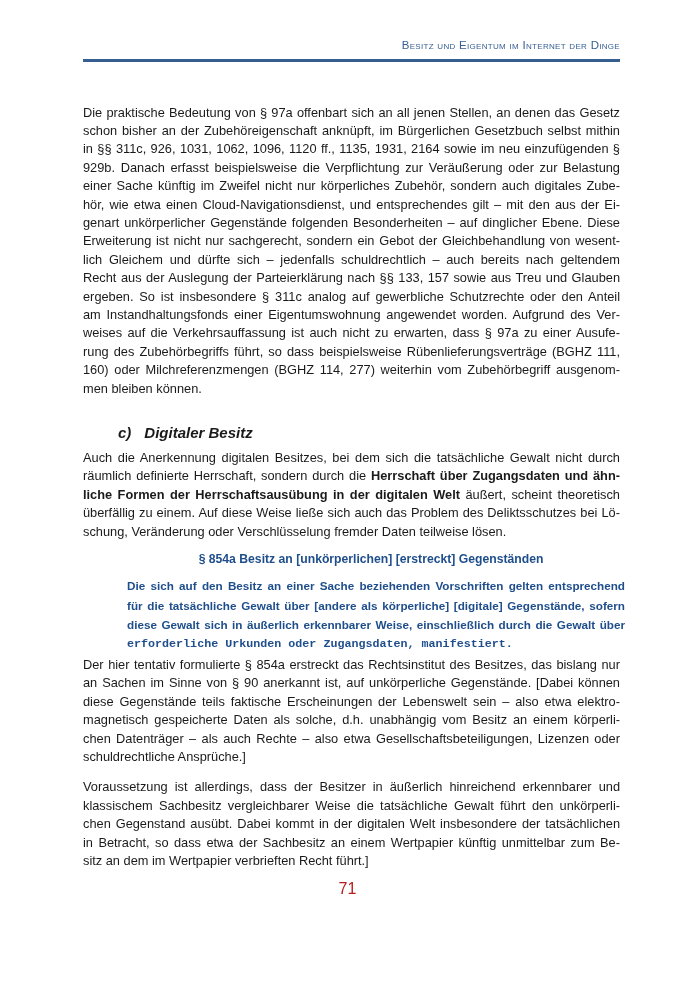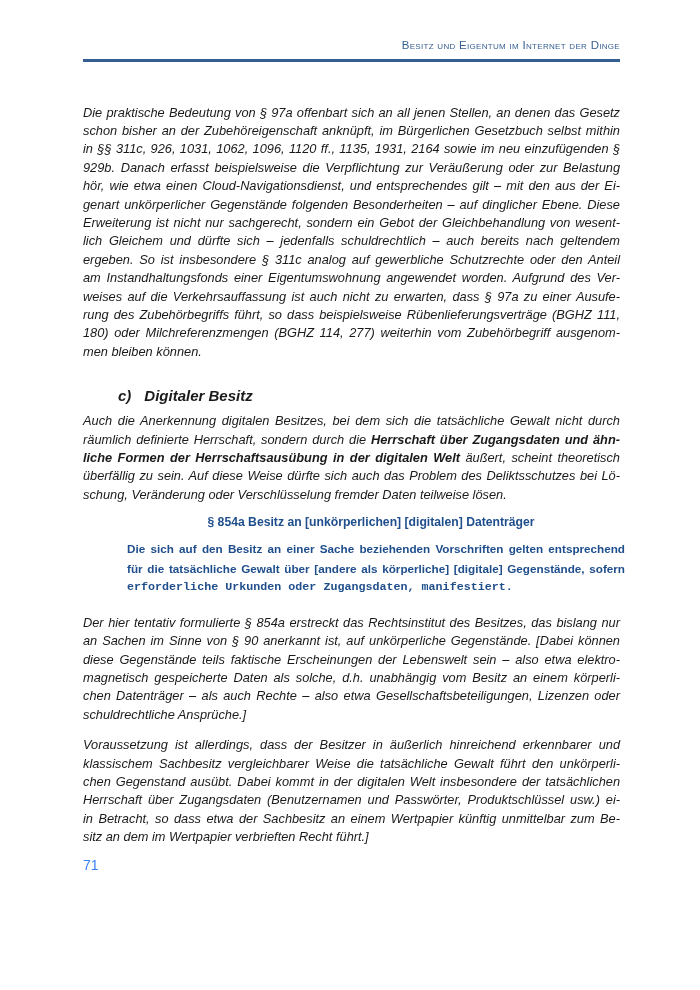--- a/index.html
+++ b/index.html
@@ -27,26 +27,26 @@
     line-height: 16px;
   }
   .header-rule {
     height: 2.5px;
     background: #365f91;
     margin-top: 6px;
   }
 
   
   .para { font-size: 12.8px; line-height: 18.4px; }
-  .para .tline { text-align: justify; text-align-last: justify; font-style: italic; }
+  .para .tline { text-align: justify; text-align-last: justify; }
   .para .tline:last-child { text-align-last: left; }
 
   .p1 { margin-top: 42px; }
   .p2 { margin-top: 7px; }
-  .p3 { margin-top: 16px; }
+  .p3 { margin-top: 2px; }
   .p4 { margin-top: 12px; }
 
   
   .section-heading {
     margin-top: 26px;
     padding-left: 35px;
     font-size: 15px;
     font-weight: bold;
     font-style: italic;
     line-height: 18px;
@@ -72,87 +72,89 @@
     font-weight: bold;
     color: #1f4e8c;
     line-height: 19.5px;
   }
   .draft-para .tline { text-align: justify; text-align-last: justify; }
   .draft-para .tline:last-child { text-align-last: left; font-family: Liberation Mono, monospace; }
 
   
   .page-number {
     margin-top: 10px;
-    text-align: left;
+    text-align: center;
     padding-right: 8px;
-    font-size: 14px;
-    color: #3b82f6;
+    font-size: 16px;
+    color: #b91c1c;
     line-height: 16px;
   }
 </style>
 </head>
 <body>
 
 <div class="page">
   <div class="content">
 
     <div class="header-title">Besitz und Eigentum im Internet der Dinge</div>
     <div class="header-rule"></div>
 
     <div class="para p1">
         <div class="tline">Die praktische Bedeutung von § 97a offenbart sich an all jenen Stellen, an denen das Gesetz</div>
         <div class="tline">schon bisher an der Zubehöreigenschaft anknüpft, im Bürgerlichen Gesetzbuch selbst mithin</div>
         <div class="tline">in §§ 311c, 926, 1031, 1062, 1096, 1120 ff., 1135, 1931, 2164 sowie im neu einzufügenden §</div>
         <div class="tline">929b. Danach erfasst beispielsweise die Verpflichtung zur Veräußerung oder zur Belastung</div>
+        <div class="tline">einer Sache künftig im Zweifel nicht nur körperliches Zubehör, sondern auch digitales Zube-</div>
         <div class="tline">hör, wie etwa einen Cloud-Navigationsdienst, und entsprechendes gilt – mit den aus der Ei-</div>
         <div class="tline">genart unkörperlicher Gegenstände folgenden Besonderheiten – auf dinglicher Ebene. Diese</div>
         <div class="tline">Erweiterung ist nicht nur sachgerecht, sondern ein Gebot der Gleichbehandlung von wesent-</div>
         <div class="tline">lich Gleichem und dürfte sich – jedenfalls schuldrechtlich – auch bereits nach geltendem</div>
+        <div class="tline">Recht aus der Auslegung der Parteierklärung nach §§ 133, 157 sowie aus Treu und Glauben</div>
         <div class="tline">ergeben. So ist insbesondere § 311c analog auf gewerbliche Schutzrechte oder den Anteil</div>
         <div class="tline">am Instandhaltungsfonds einer Eigentumswohnung angewendet worden. Aufgrund des Ver-</div>
         <div class="tline">weises auf die Verkehrsauffassung ist auch nicht zu erwarten, dass § 97a zu einer Ausufe-</div>
         <div class="tline">rung des Zubehörbegriffs führt, so dass beispielsweise Rübenlieferungsverträge (BGHZ 111,</div>
-        <div class="tline">180) oder Milchreferenzmengen (BGHZ 114, 277) weiterhin vom Zubehörbegriff ausgenom-</div>
+        <div class="tline">160) oder Milchreferenzmengen (BGHZ 114, 277) weiterhin vom Zubehörbegriff ausgenom-</div>
         <div class="tline">men bleiben können.</div>
       </div>
 
     <div class="section-heading">
       <span class="sh-label">c)</span><span>Digitaler Besitz</span>
     </div>
 
     <div class="para p2">
         <div class="tline">Auch die Anerkennung digitalen Besitzes, bei dem sich die tatsächliche Gewalt nicht durch</div>
         <div class="tline">räumlich definierte Herrschaft, sondern durch die <strong>Herrschaft über Zugangsdaten und ähn-</strong></div>
         <div class="tline"><strong>liche Formen der Herrschaftsausübung in der digitalen Welt</strong> äußert, scheint theoretisch</div>
-        <div class="tline">überfällig zu sein. Auf diese Weise dürfte sich auch das Problem des Deliktsschutzes bei Lö-</div>
+        <div class="tline">überfällig zu einem. Auf diese Weise ließe sich auch das Problem des Deliktsschutzes bei Lö-</div>
         <div class="tline">schung, Veränderung oder Verschlüsselung fremder Daten teilweise lösen.</div>
       </div>
 
-    <div class="draft-heading">§ 854a Besitz an [unkörperlichen] [digitalen] Datenträger</div>
+    <div class="draft-heading">§ 854a Besitz an [unkörperlichen] [erstreckt] Gegenständen</div>
 
     <div class="draft-para">
         <div class="tline">Die sich auf den Besitz an einer Sache beziehenden Vorschriften gelten entsprechend</div>
         <div class="tline">für die tatsächliche Gewalt über [andere als körperliche] [digitale] Gegenstände, sofern</div>
+        <div class="tline">diese Gewalt sich in äußerlich erkennbarer Weise, einschließlich durch die Gewalt über</div>
         <div class="tline">erforderliche Urkunden oder Zugangsdaten, manifestiert.</div>
       </div>
 
     <div class="para p3">
         <div class="tline">Der hier tentativ formulierte § 854a erstreckt das Rechtsinstitut des Besitzes, das bislang nur</div>
         <div class="tline">an Sachen im Sinne von § 90 anerkannt ist, auf unkörperliche Gegenstände. [Dabei können</div>
         <div class="tline">diese Gegenstände teils faktische Erscheinungen der Lebenswelt sein – also etwa elektro-</div>
         <div class="tline">magnetisch gespeicherte Daten als solche, d.h. unabhängig vom Besitz an einem körperli-</div>
         <div class="tline">chen Datenträger – als auch Rechte – also etwa Gesellschaftsbeteiligungen, Lizenzen oder</div>
         <div class="tline">schuldrechtliche Ansprüche.]</div>
       </div>
 
     <div class="para p4">
         <div class="tline">Voraussetzung ist allerdings, dass der Besitzer in äußerlich hinreichend erkennbarer und</div>
         <div class="tline">klassischem Sachbesitz vergleichbarer Weise die tatsächliche Gewalt führt den unkörperli-</div>
         <div class="tline">chen Gegenstand ausübt. Dabei kommt in der digitalen Welt insbesondere der tatsächlichen</div>
-        <div class="tline">Herrschaft über Zugangsdaten (Benutzernamen und Passwörter, Produktschlüssel usw.) ei-</div>
         <div class="tline">in Betracht, so dass etwa der Sachbesitz an einem Wertpapier künftig unmittelbar zum Be-</div>
         <div class="tline">sitz an dem im Wertpapier verbrieften Recht führt.]</div>
       </div>
 
     <div class="page-number">71</div>
 
   </div>
 </div>
 
 </body></html>

